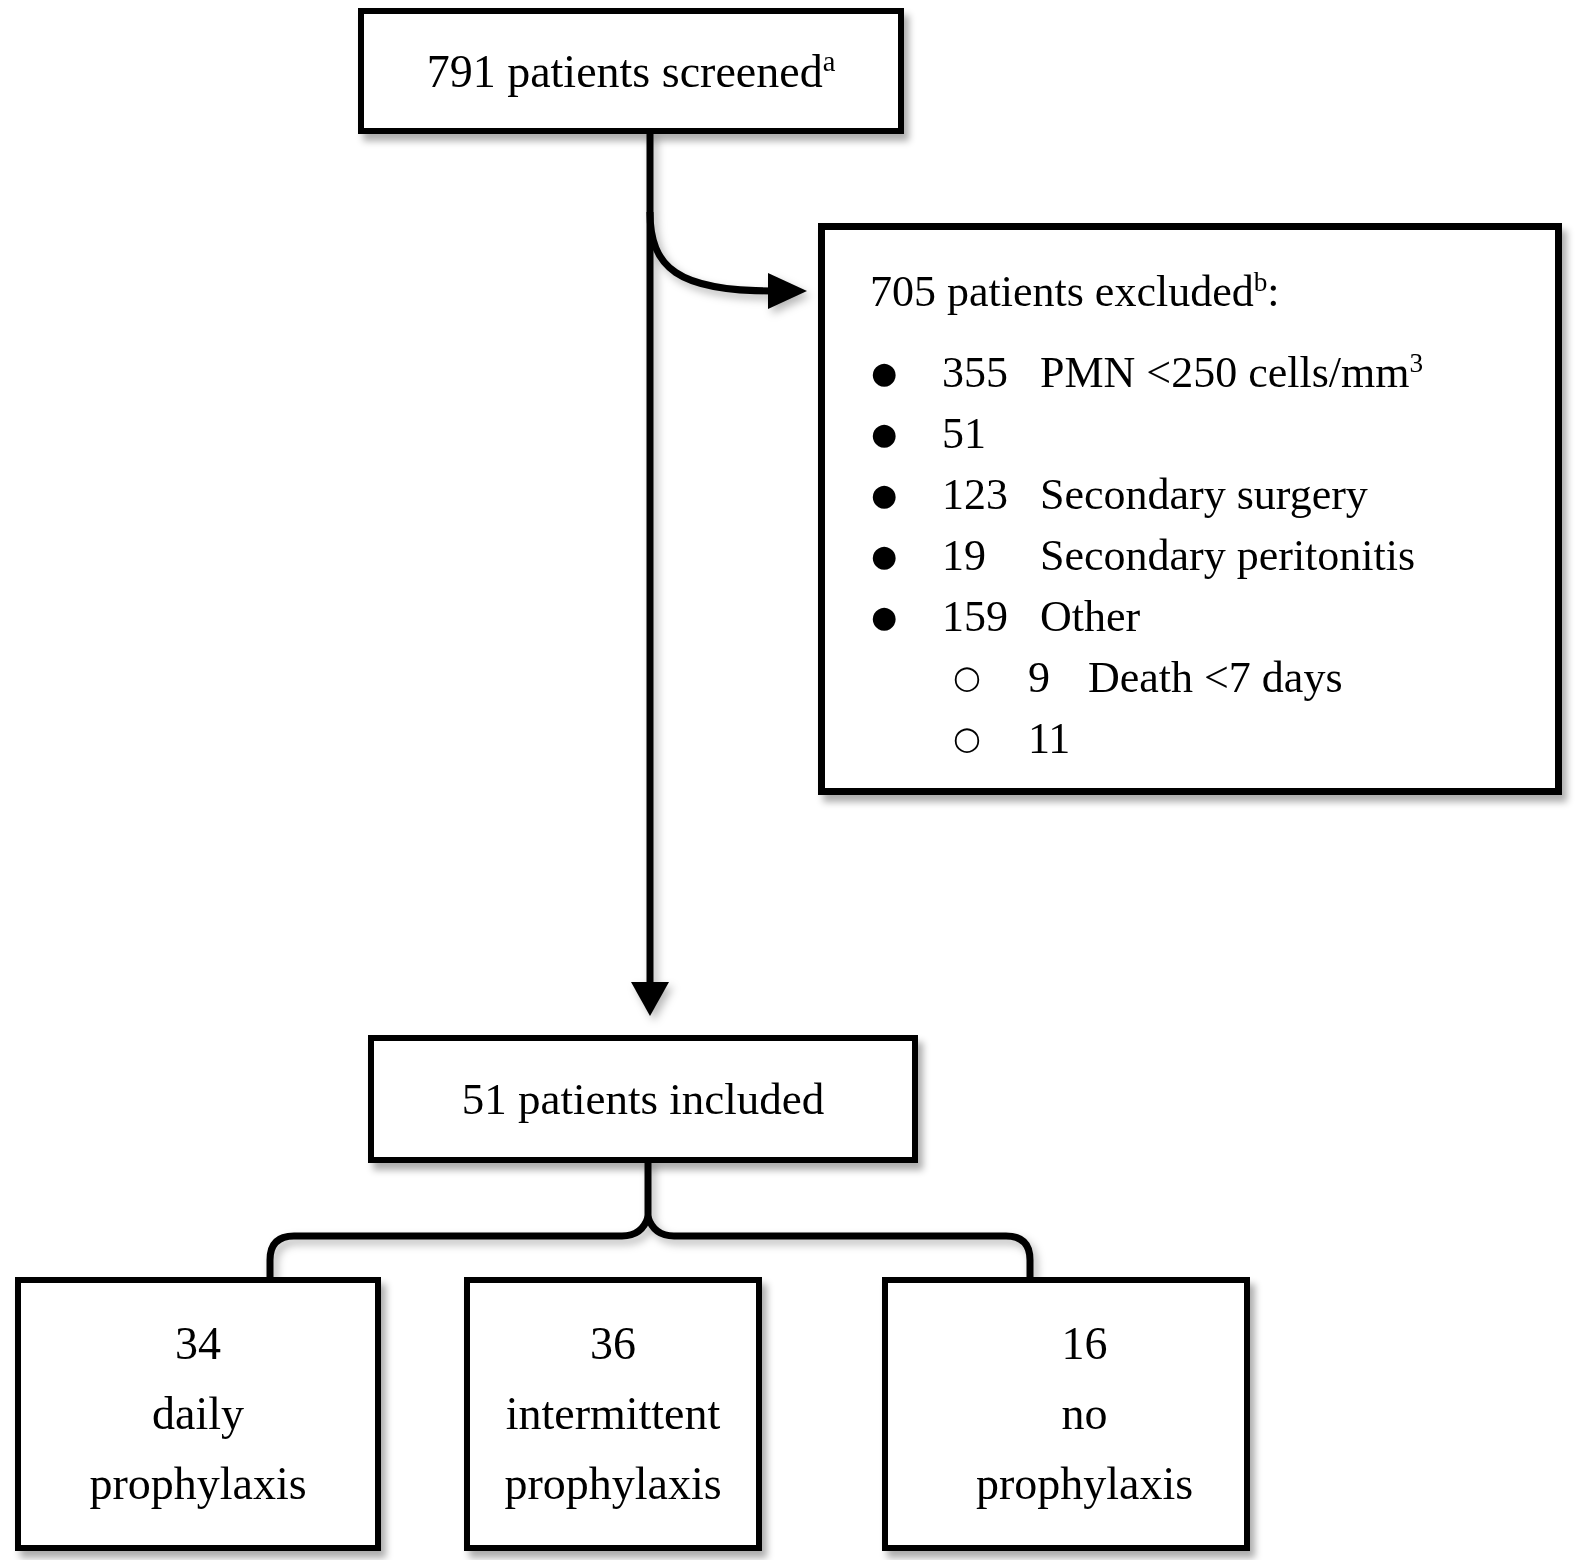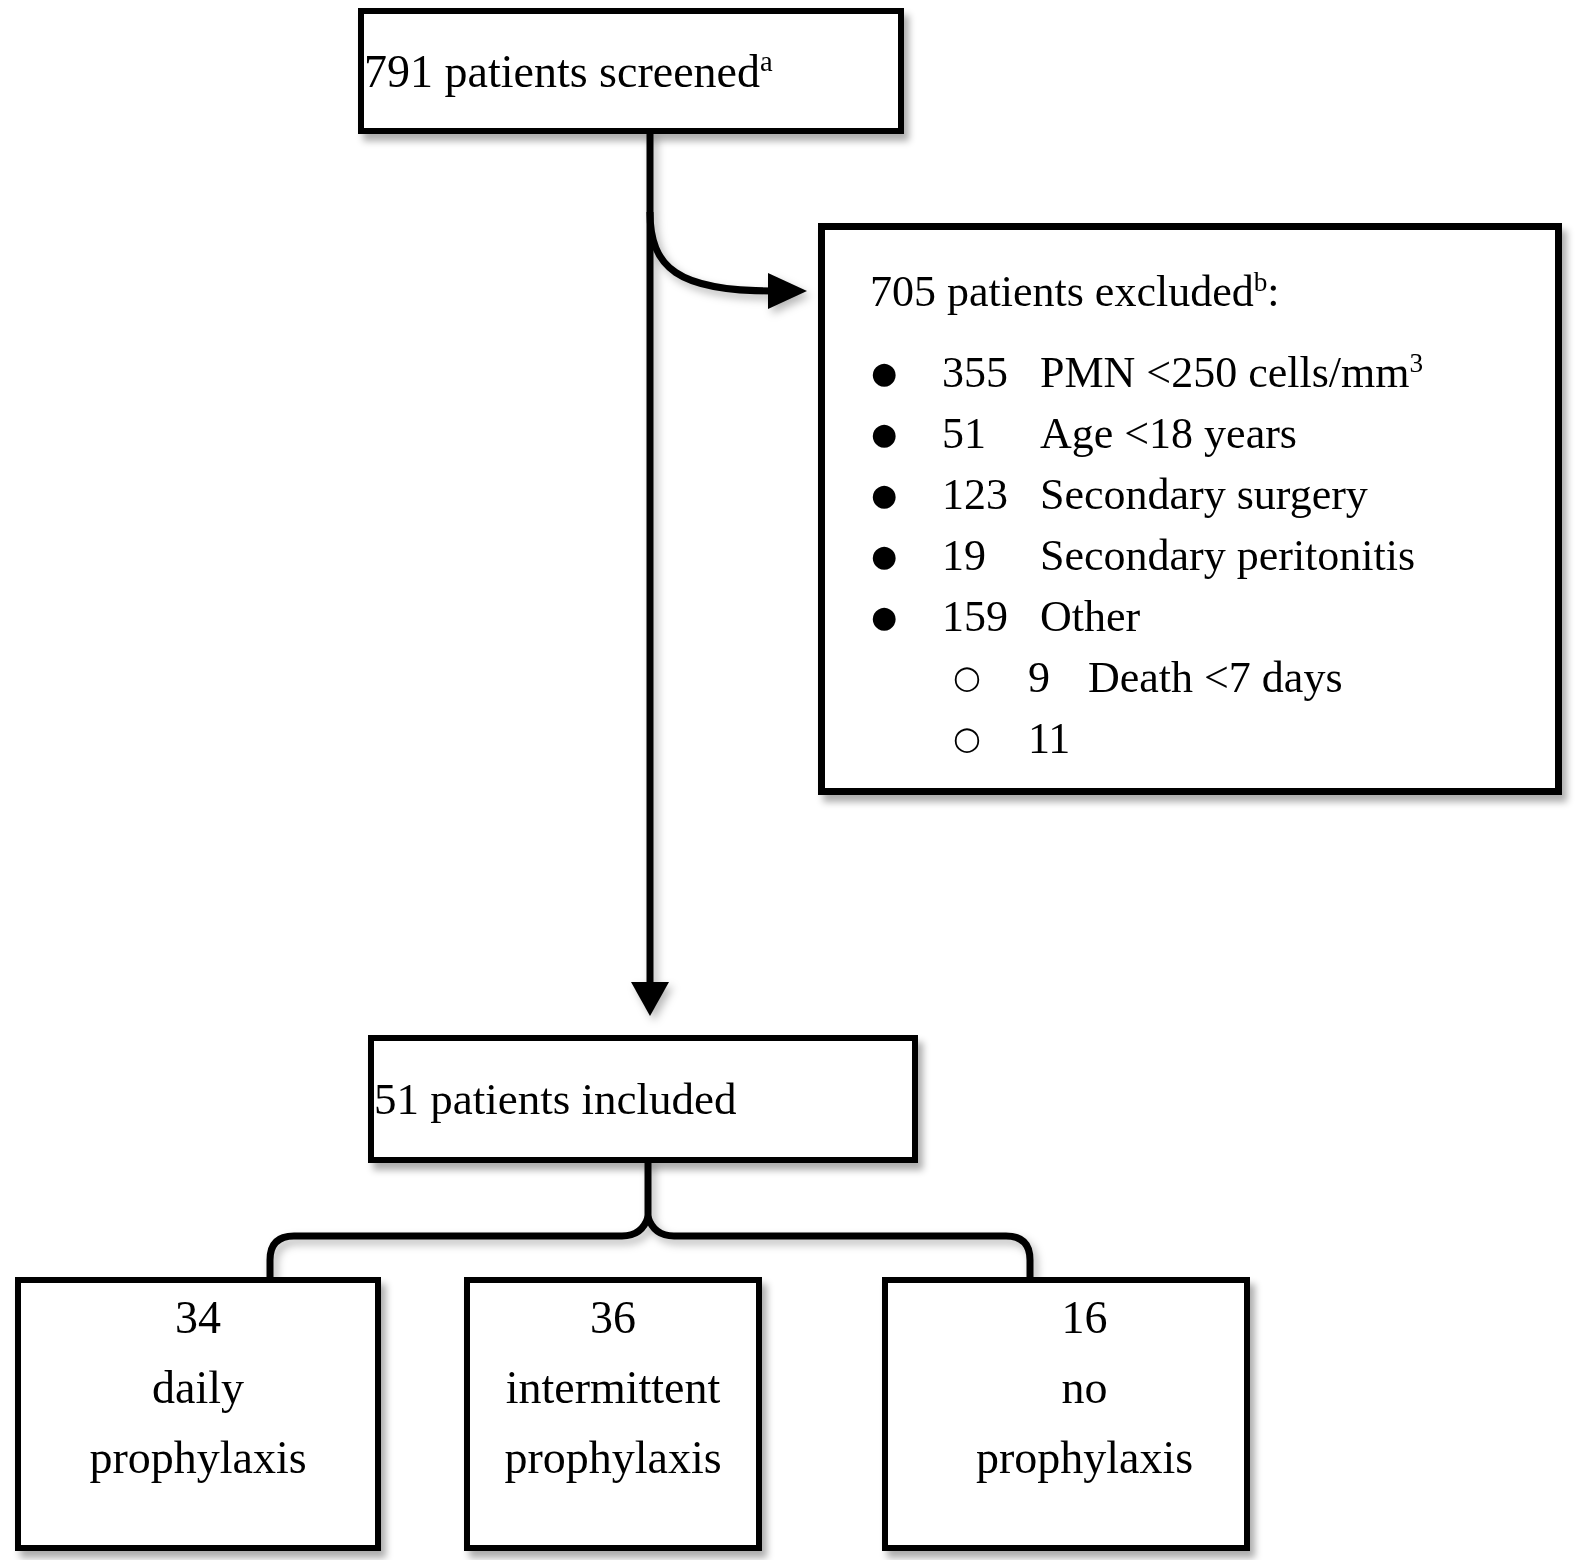--- a/index.html
+++ b/index.html
@@ -35,20 +35,21 @@
     position: absolute;
     box-sizing: border-box;
     background: var(--box-bg, #ffffff);
     border: 6px solid var(--ink, #000000);
     box-shadow: 5px 7px 7px rgba(0,0,0,0.32);
     text-align: right;
   }
   .center-text {
     display: flex;
     align-items: center;
+    justify-content: center;
     text-align: center;
   }
   .screened-box {
     left: 358px; top: 8px;
     width: 546px; height: 126px;
     font-size: 46px;
   }
   .included-box {
     left: 368px; top: 1035px;
     width: 550px; height: 128px;
@@ -143,21 +144,20 @@
 
       <div class="ex-row row-0">
         <span class="bullet">●</span>
         <span class="count">355</span>
         <span class="label"><span>PMN &lt;250 cells/mm</span><sup>3</sup></span>
       </div>
 
       <div class="ex-row row-1">
         <span class="bullet">●</span>
         <span class="count">51</span>
-        <span class="label"><span>Age &lt;18 years</span><sup></sup></span>
       </div>
 
       <div class="ex-row row-2">
         <span class="bullet">●</span>
         <span class="count">123</span>
         <span class="label"><span>Secondary surgery</span><sup></sup></span>
       </div>
 
       <div class="ex-row row-3">
         <span class="bullet">●</span>

